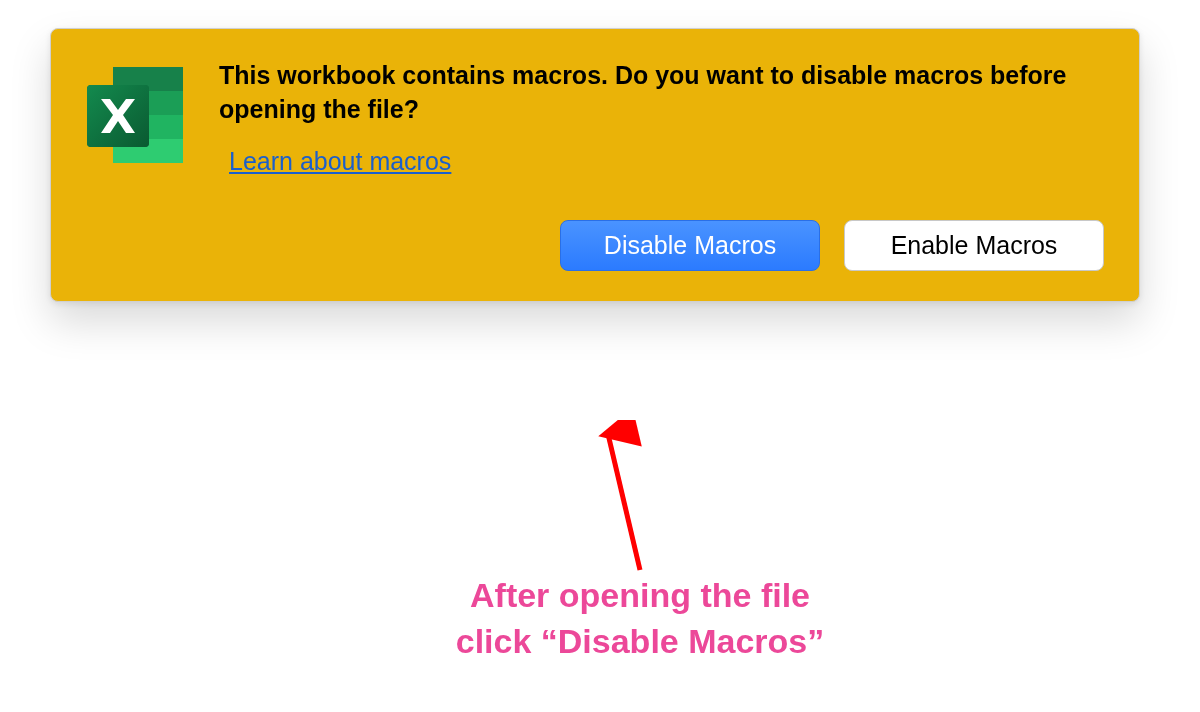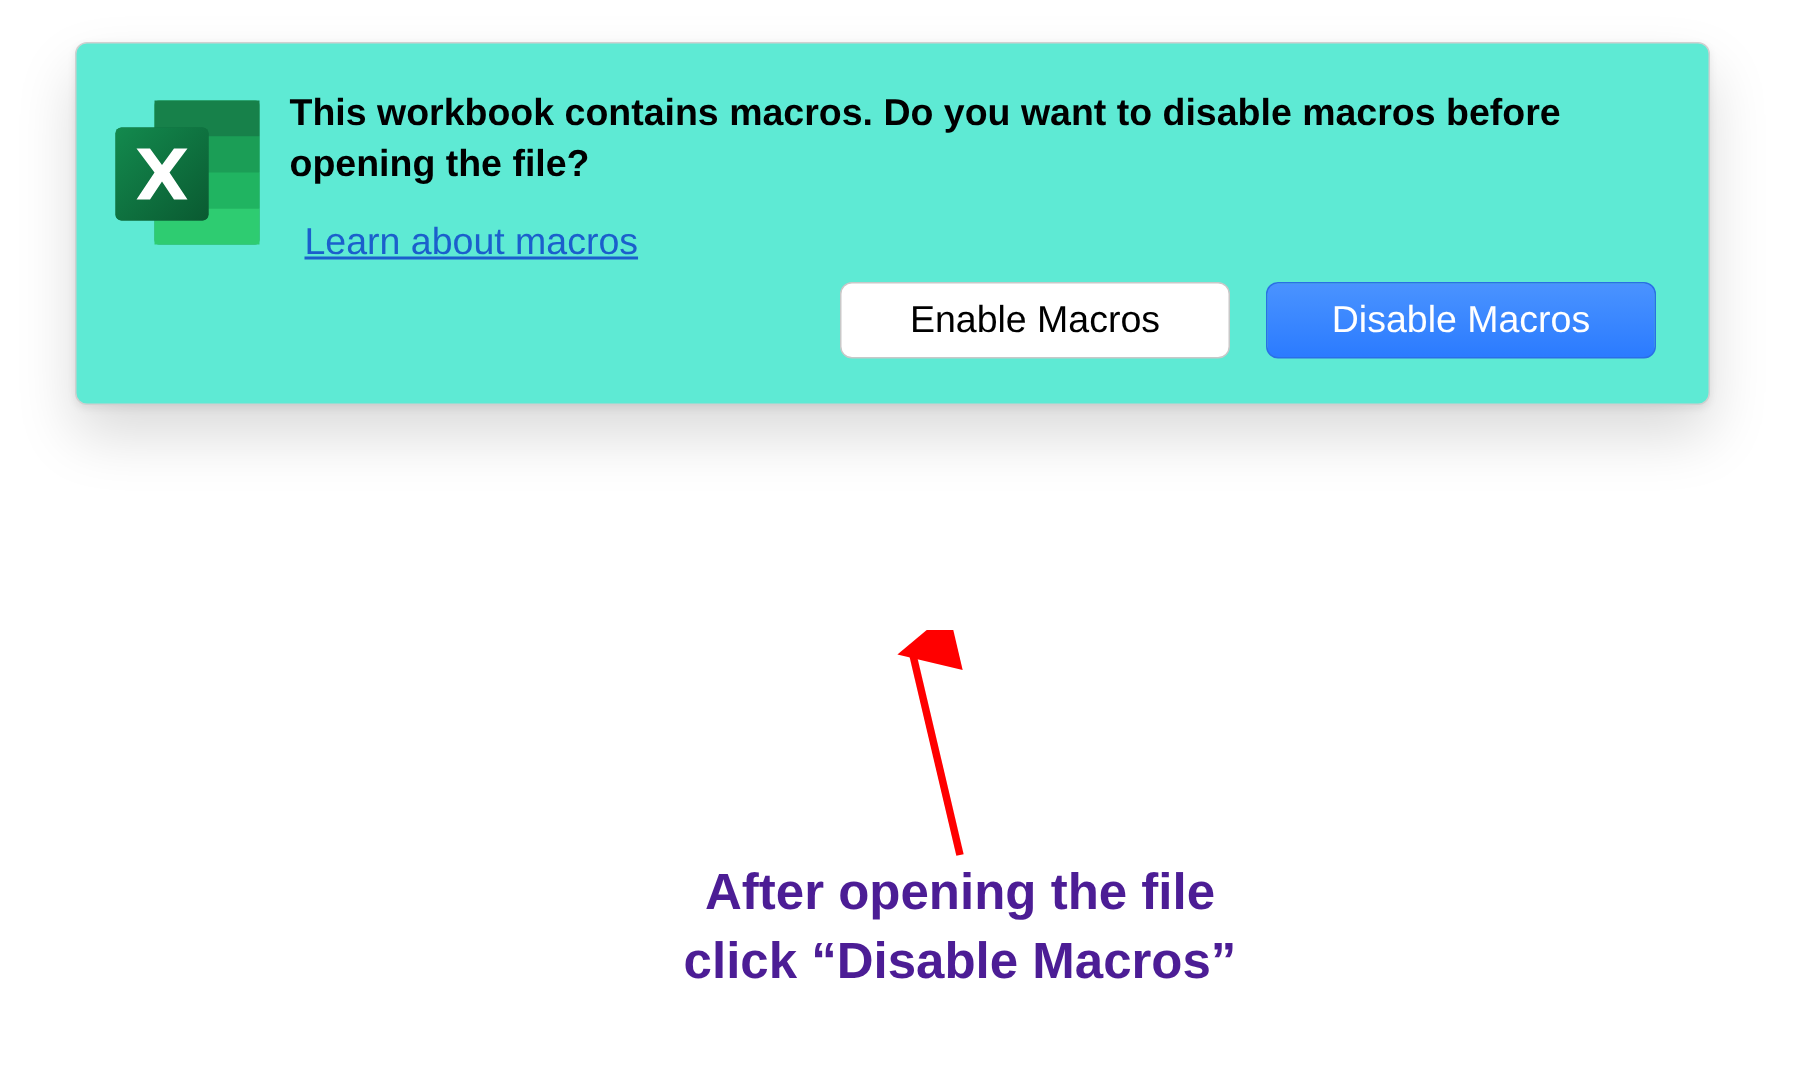--- a/index.html
+++ b/index.html
@@ -13,27 +13,27 @@
       font-family: -apple-system, BlinkMacSystemFont, "Segoe UI", Helvetica, Arial, sans-serif;
       background: #ffffff;
       position: relative;
       overflow: hidden;
     }
     .dialog {
       position: absolute;
       top: 28px;
       left: 50px;
       width: 1090px;
-      background: #5eead4;
+      background: #eab308;
       border: 1px solid #d0d0d0;
       border-radius: 8px;
       box-shadow: 0 20px 40px rgba(0,0,0,0.15), 0 2px 6px rgba(0,0,0,0.08);
-      padding: 30px 35px 30px 20px;
+      padding: 30px 35px 30px 30px;
       display: flex;
-      gap: 12px;
+      gap: 28px;
     }
     .icon-col {
       flex: 0 0 110px;
       padding-top: 4px;
     }
     .excel-icon {
       width: 110px;
       height: 105px;
       position: relative;
     }
@@ -57,21 +57,21 @@
       margin-bottom: 22px;
       padding-left: 10px;
     }
     .learn-link {
       font-size: 25px;
       color: #1b5fcc;
       text-decoration: underline;
       cursor: pointer;
       align-self: flex-start;
       padding-left: 10px;
-      margin-bottom: 12px;
+      margin-bottom: 44px;
     }
     .button-row {
       display: flex;
       justify-content: flex-end;
       gap: 24px;
     }
     .btn {
       font-size: 25px;
       padding: 10px 0;
       border-radius: 8px;
@@ -88,21 +88,21 @@
       background: linear-gradient(to bottom, #4a93ff, #2b7bff);
       border: 1px solid #2a6fe6;
       color: #fff;
     }
     .annotation {
       position: absolute;
       left: 420px;
       top: 573px;
       width: 440px;
       text-align: center;
-      color: #4c1d95;
+      color: #ec4899;
       font-size: 34px;
       font-weight: 600;
       line-height: 1.35;
     }
     .arrow-svg {
       position: absolute;
       left: 590px;
       top: 420px;
       width: 80px;
       height: 160px;
@@ -133,22 +133,22 @@
         </defs>
 
         <path d="M 20 36 L 32 52 L 20 70 L 29 70 L 37 58 L 45 70 L 54 70 L 42 52 L 54 36 L 45 36 L 37 47 L 29 36 Z" fill="#ffffff"></path>
       </svg>
     </div>
   </div>
   <div class="content-col">
     <div class="dialog-heading">This workbook contains macros. Do you want to disable macros before opening the file?</div>
     <a class="learn-link">Learn about macros</a>
     <div class="button-row">
+      <button class="btn btn-primary">Disable Macros</button>
       <button class="btn btn-secondary">Enable Macros</button>
-      <button class="btn btn-primary">Disable Macros</button>
     </div>
   </div>
 </div>
 
 <svg class="arrow-svg" viewBox="0 0 80 160">
   <defs>
     <marker id="arrowhead" markerWidth="8" markerHeight="9" refX="4" refY="2" orient="auto">
       <polygon points="0 8, 4 0, 8 8" fill="#ff0000"></polygon>
     </marker>
   </defs>

